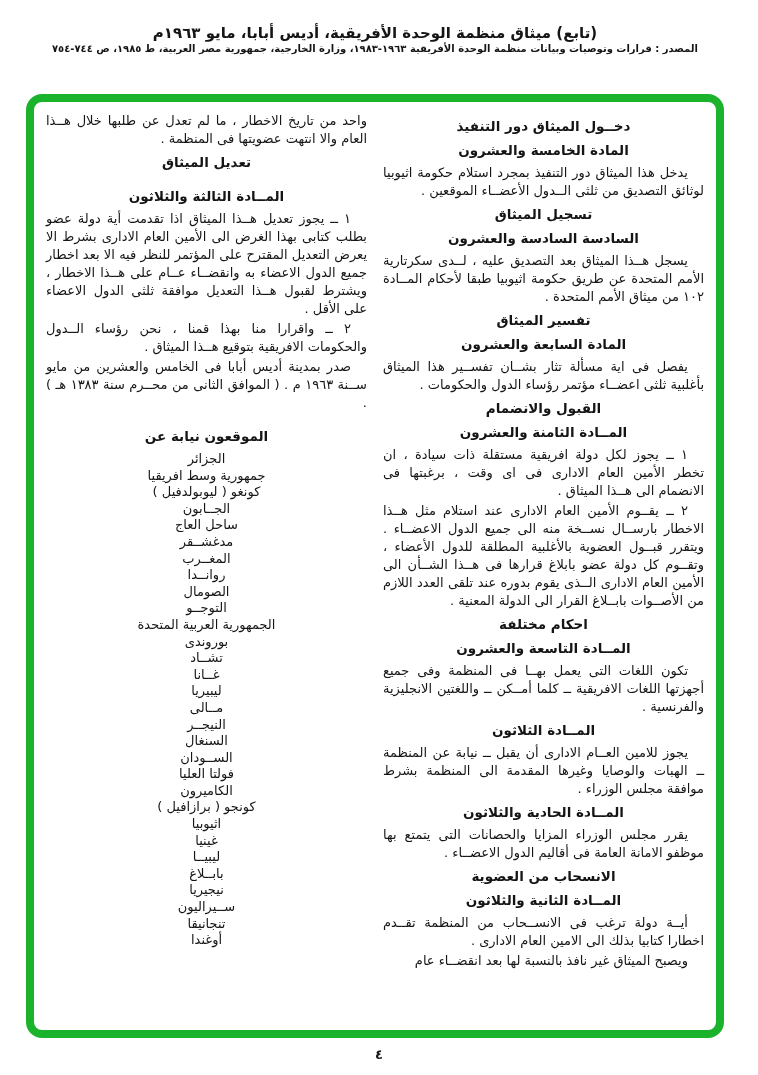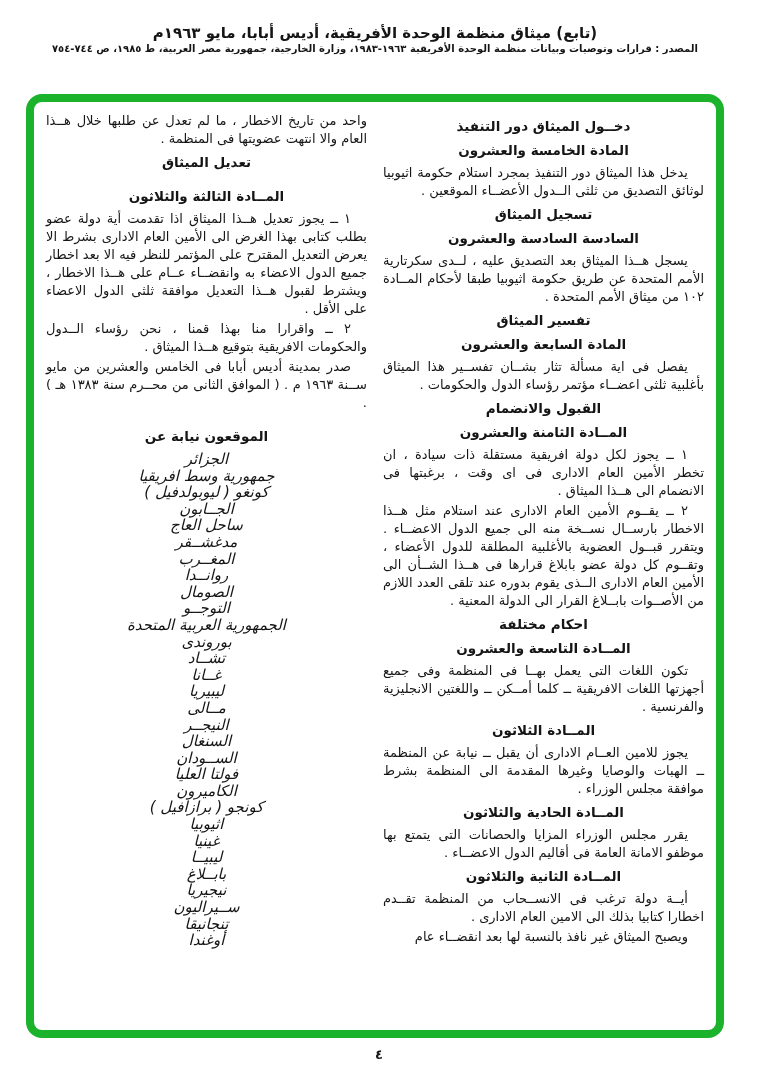--- a/index.html
+++ b/index.html
@@ -24,21 +24,21 @@
   .blk { font-size:13px; line-height:18px; }
   .blk.h, .blk.hg {
     font-weight:bold; text-align:center; font-size:13.5px; line-height:19px;
     margin:5px 0 4px;
   }
   .blk.hg { margin-top:15px; }
   .blk.p  { text-align:justify; text-indent:16px; margin:0 0 2px; }
   .blk.pc { text-align:justify; margin:0 0 2px; }
 
   .signatories { margin-top:5px; text-align:center; }
-  .sig-item { font-size:15px; line-height:16.6px; white-space:nowrap;font-style:italic; }
+  .sig-item { font-size:13px; line-height:16.6px; white-space:nowrap; }
 
   .footer { position:absolute; top:1044px; left:0; right:0; text-align:center; }
   .page-number { font-size:13px; font-weight:bold; }
 </style>
 </head>
 <body>
 
 <div class="page">
 
   <header class="header">
@@ -63,20 +63,21 @@
           <div class="blk h">المــادة الثامنة والعشرون</div>
           <div class="blk p">١ ــ يجوز لكل دولة افريقية مستقلة ذات سيادة ، ان تخطر الأمين العام الادارى فى اى وقت ، برغبتها فى الانضمام الى هــذا الميثاق .</div>
           <div class="blk p">٢ ــ يقــوم الأمين العام الادارى عند استلام مثل هــذا الاخطار بارســال نســخة منه الى جميع الدول الاعضــاء . ويتقرر قبــول العضوية بالأغلبية المطلقة للدول الأعضاء ، وتقــوم كل دولة عضو بابلاغ قرارها فى هــذا الشــأن الى الأمين العام الادارى الــذى يقوم بدوره عند تلقى العدد اللازم من الأصــوات بابــلاغ القرار الى الدولة المعنية .</div>
           <div class="blk h">احكام مختلفة</div>
           <div class="blk h">المــادة التاسعة والعشرون</div>
           <div class="blk p">تكون اللغات التى يعمل بهــا فى المنظمة وفى جميع أجهزتها اللغات الافريقية ــ كلما أمــكن ــ واللغتين الانجليزية والفرنسية .</div>
           <div class="blk h">المــادة الثلاثون</div>
           <div class="blk p">يجوز للامين العــام الادارى أن يقبل ــ نيابة عن المنظمة ــ الهبات والوصايا وغيرها المقدمة الى المنظمة بشرط موافقة مجلس الوزراء .</div>
           <div class="blk h">المــادة الحادية والثلاثون</div>
           <div class="blk p">يقرر مجلس الوزراء المزايا والحصانات التى يتمتع بها موظفو الامانة العامة فى أقاليم الدول الاعضــاء .</div>
+          <div class="blk h">الانسحاب من العضوية</div>
           <div class="blk h">المــادة الثانية والثلاثون</div>
           <div class="blk p">أيــة دولة ترغب فى الانســحاب من المنظمة تقــدم اخطارا كتابيا بذلك الى الامين العام الادارى .</div>
           <div class="blk p">ويصبح الميثاق غير نافذ بالنسبة لها بعد انقضــاء عام</div>
         </div>
 
       <div class="col col-left">
         <div>
             <div class="blk pc">واحد من تاريخ الاخطار ، ما لم تعدل عن طلبها خلال هــذا العام والا انتهت عضويتها فى المنظمة .</div>
             <div class="blk h">تعديل الميثاق</div>
             <div class="blk hg">المــادة الثالثة والثلاثون</div>

